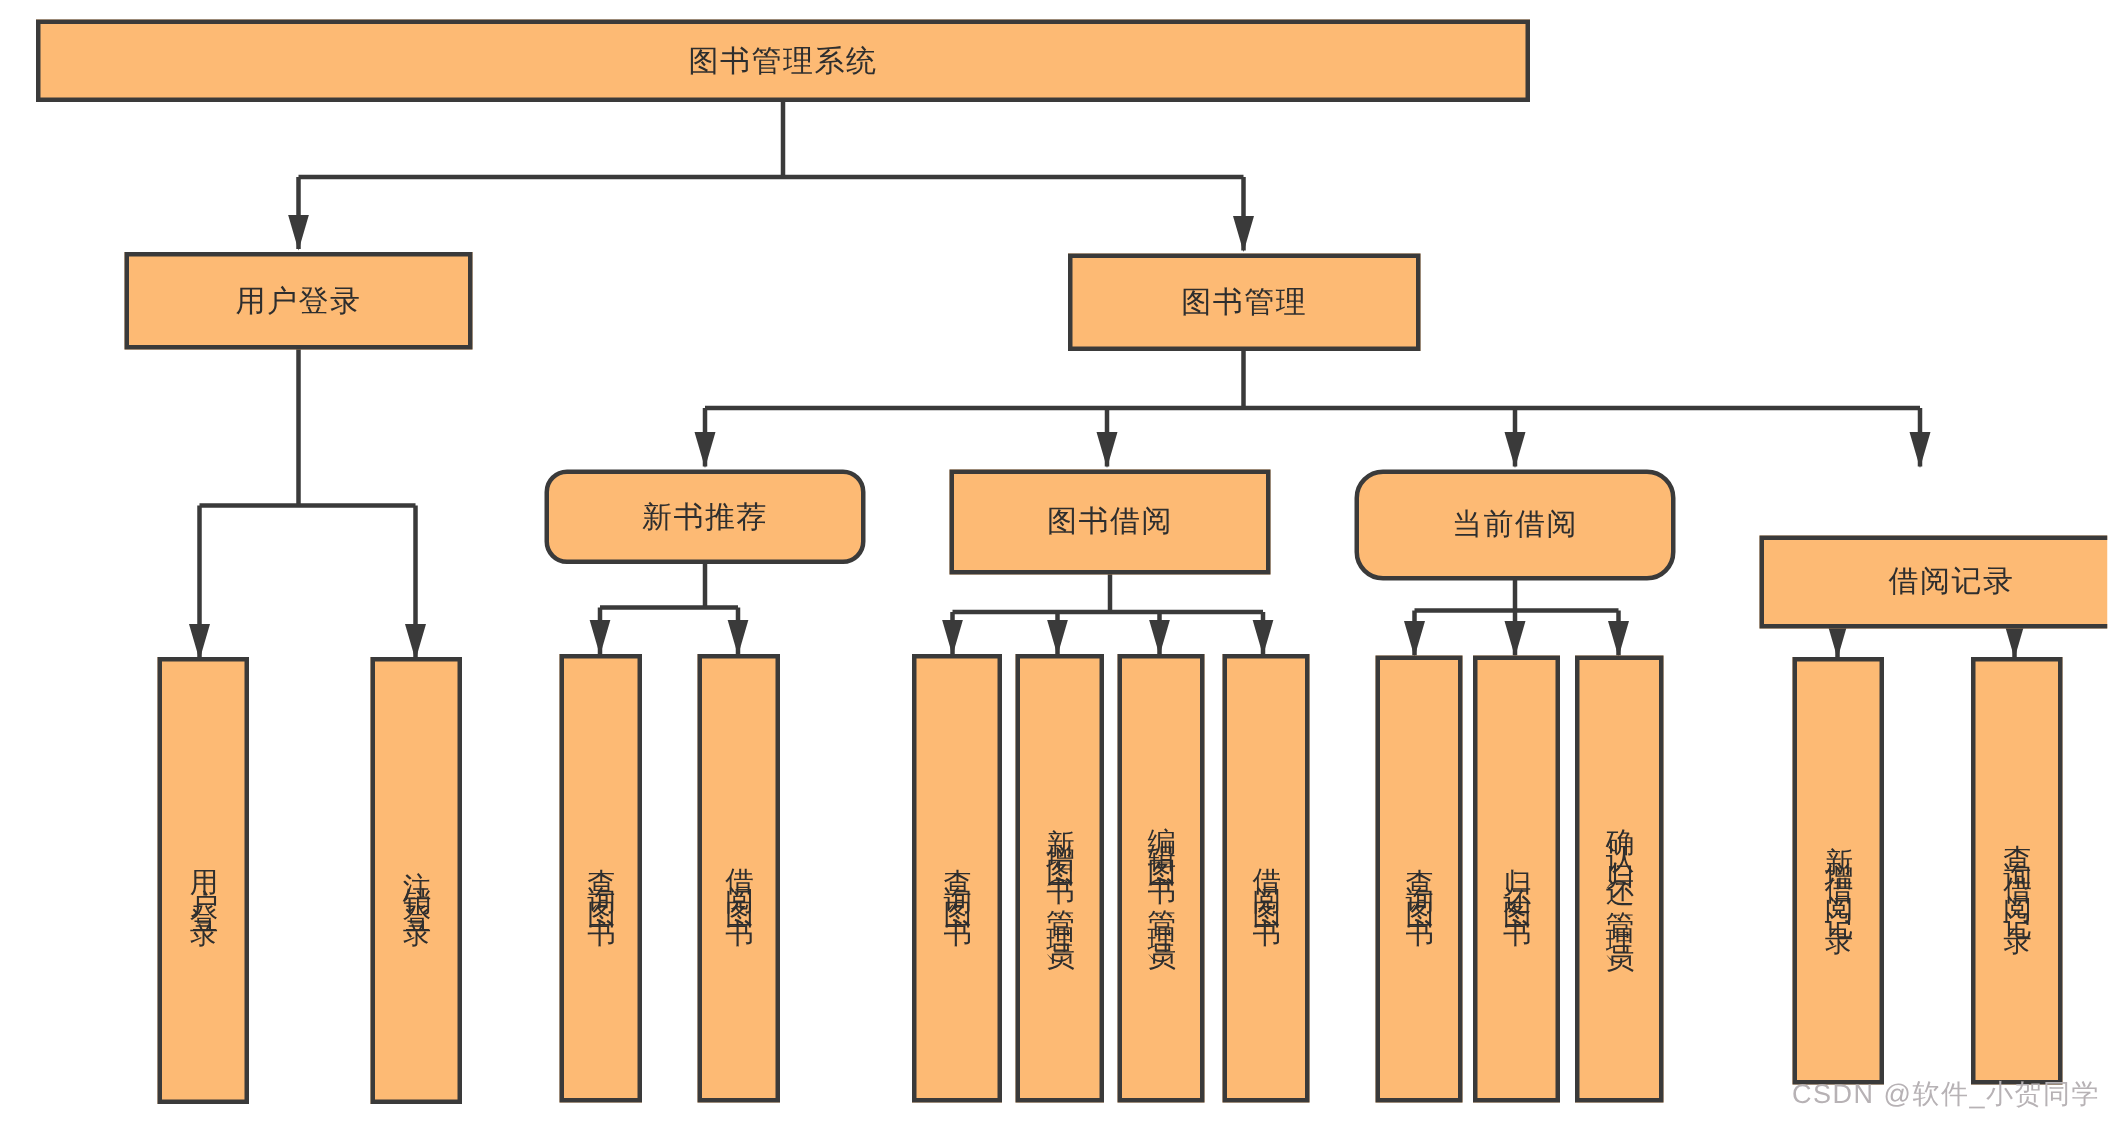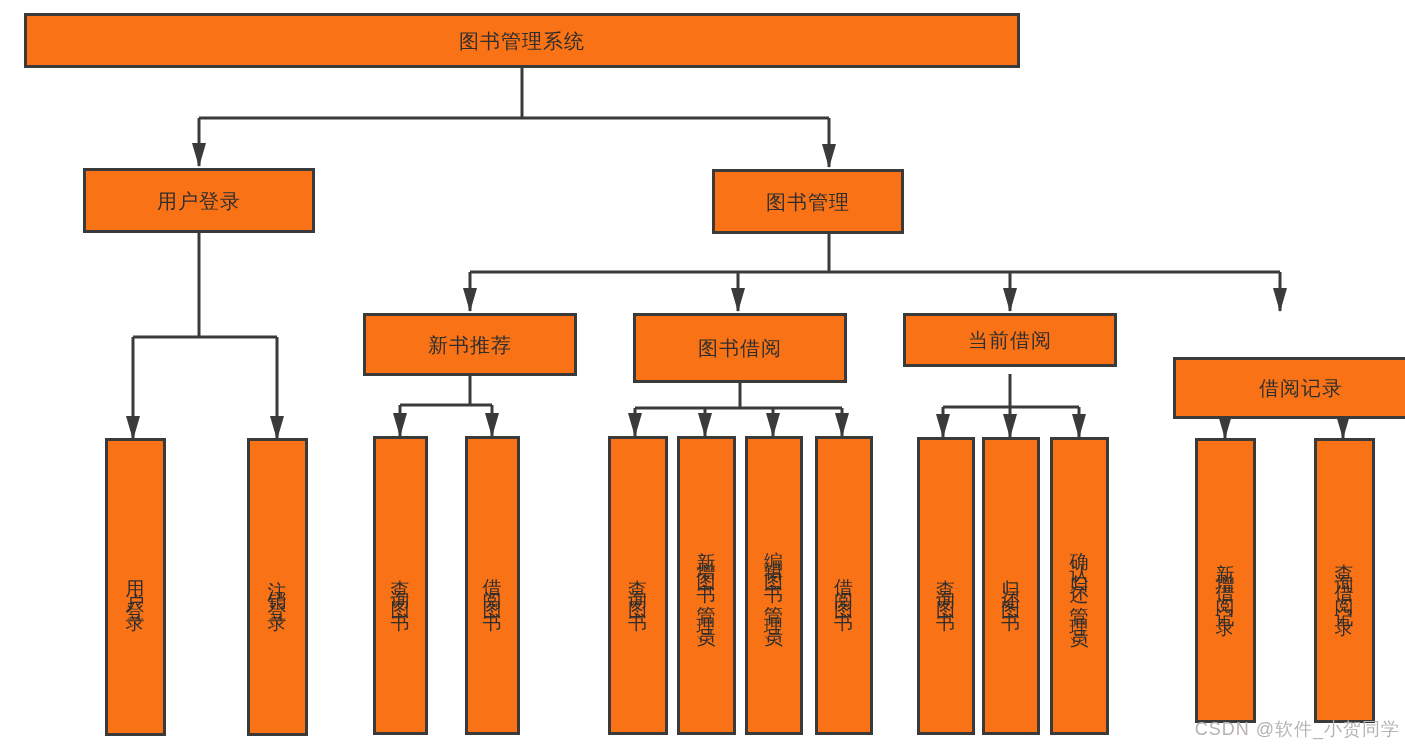--- a/index.html
+++ b/index.html
@@ -26,21 +26,21 @@
   }
   svg.connectors path {
     stroke: var(--line);
     stroke-width: 3;
     fill: none;
   }
   .node {
     position: absolute;
     box-sizing: border-box;
     border: 3px solid var(--line);
-    background: #f97316;
+    background: #fdba74;
     display: flex;
     align-items: center;
     justify-content: center;
     z-index: 2;
     line-height: 1;
   }
   .node.h {
     font-size: 20px;
     letter-spacing: 1px;
     white-space: nowrap;
@@ -112,25 +112,25 @@
 
     <path d="M1280,374 V408"></path>
     <path d="M1225,408 H1343"></path>
     <path d="M1225,408 V438" marker-end="url(#arw)"></path>
     <path d="M1343,408 V438" marker-end="url(#arw)"></path>
   </svg>
 
   <div class="node h" style="left:24px; top:13px; width:996px; height:55px;">图书管理系统</div>
 
   <div class="node h" style="left:83px; top:168px; width:232px; height:65px;">用户登录</div>
-  <div class="node h" style="left:712px; top:169px; width:192px; height:65px;text-align:right;">图书管理</div>
+  <div class="node h" style="left:712px; top:169px; width:235px; height:65px;text-align:right;">图书管理</div>
 
-  <div class="node h" style="left:363px; top:313px; width:214px; height:63px;">新书推荐</div>
+  <div class="node h" style="left:363px; top:313px; width:214px; height:63px;border-radius:15px;">新书推荐</div>
   <div class="node h" style="left:633px; top:313px; width:214px; height:70px;">图书借阅</div>
-  <div class="node h" style="left:903px; top:313px; width:214px; height:54px;">当前借阅</div>
+  <div class="node h" style="left:903px; top:313px; width:214px; height:74px;border-radius:19px;">当前借阅</div>
   <div class="node h" style="left:1173px; top:313px; width:256px; height:62px;margin-top:44px;">借阅记录</div>
 
   <div class="node v" style="left:105px; top:438px; width:61px; height:298px;">用户登录</div>
   <div class="node v" style="left:247px; top:438px; width:61px; height:298px;">注销登录</div>
 
   <div class="node v" style="left:373px; top:436px; width:55px; height:299px;">查询图书</div>
   <div class="node v" style="left:465px; top:436px; width:55px; height:299px;">借阅图书</div>
 
   <div class="node v" style="left:608px; top:436px; width:60px; height:299px;">查询图书</div>
   <div class="node v" style="left:677px; top:436px; width:59px; height:299px;">新增图书（管理员）</div>

